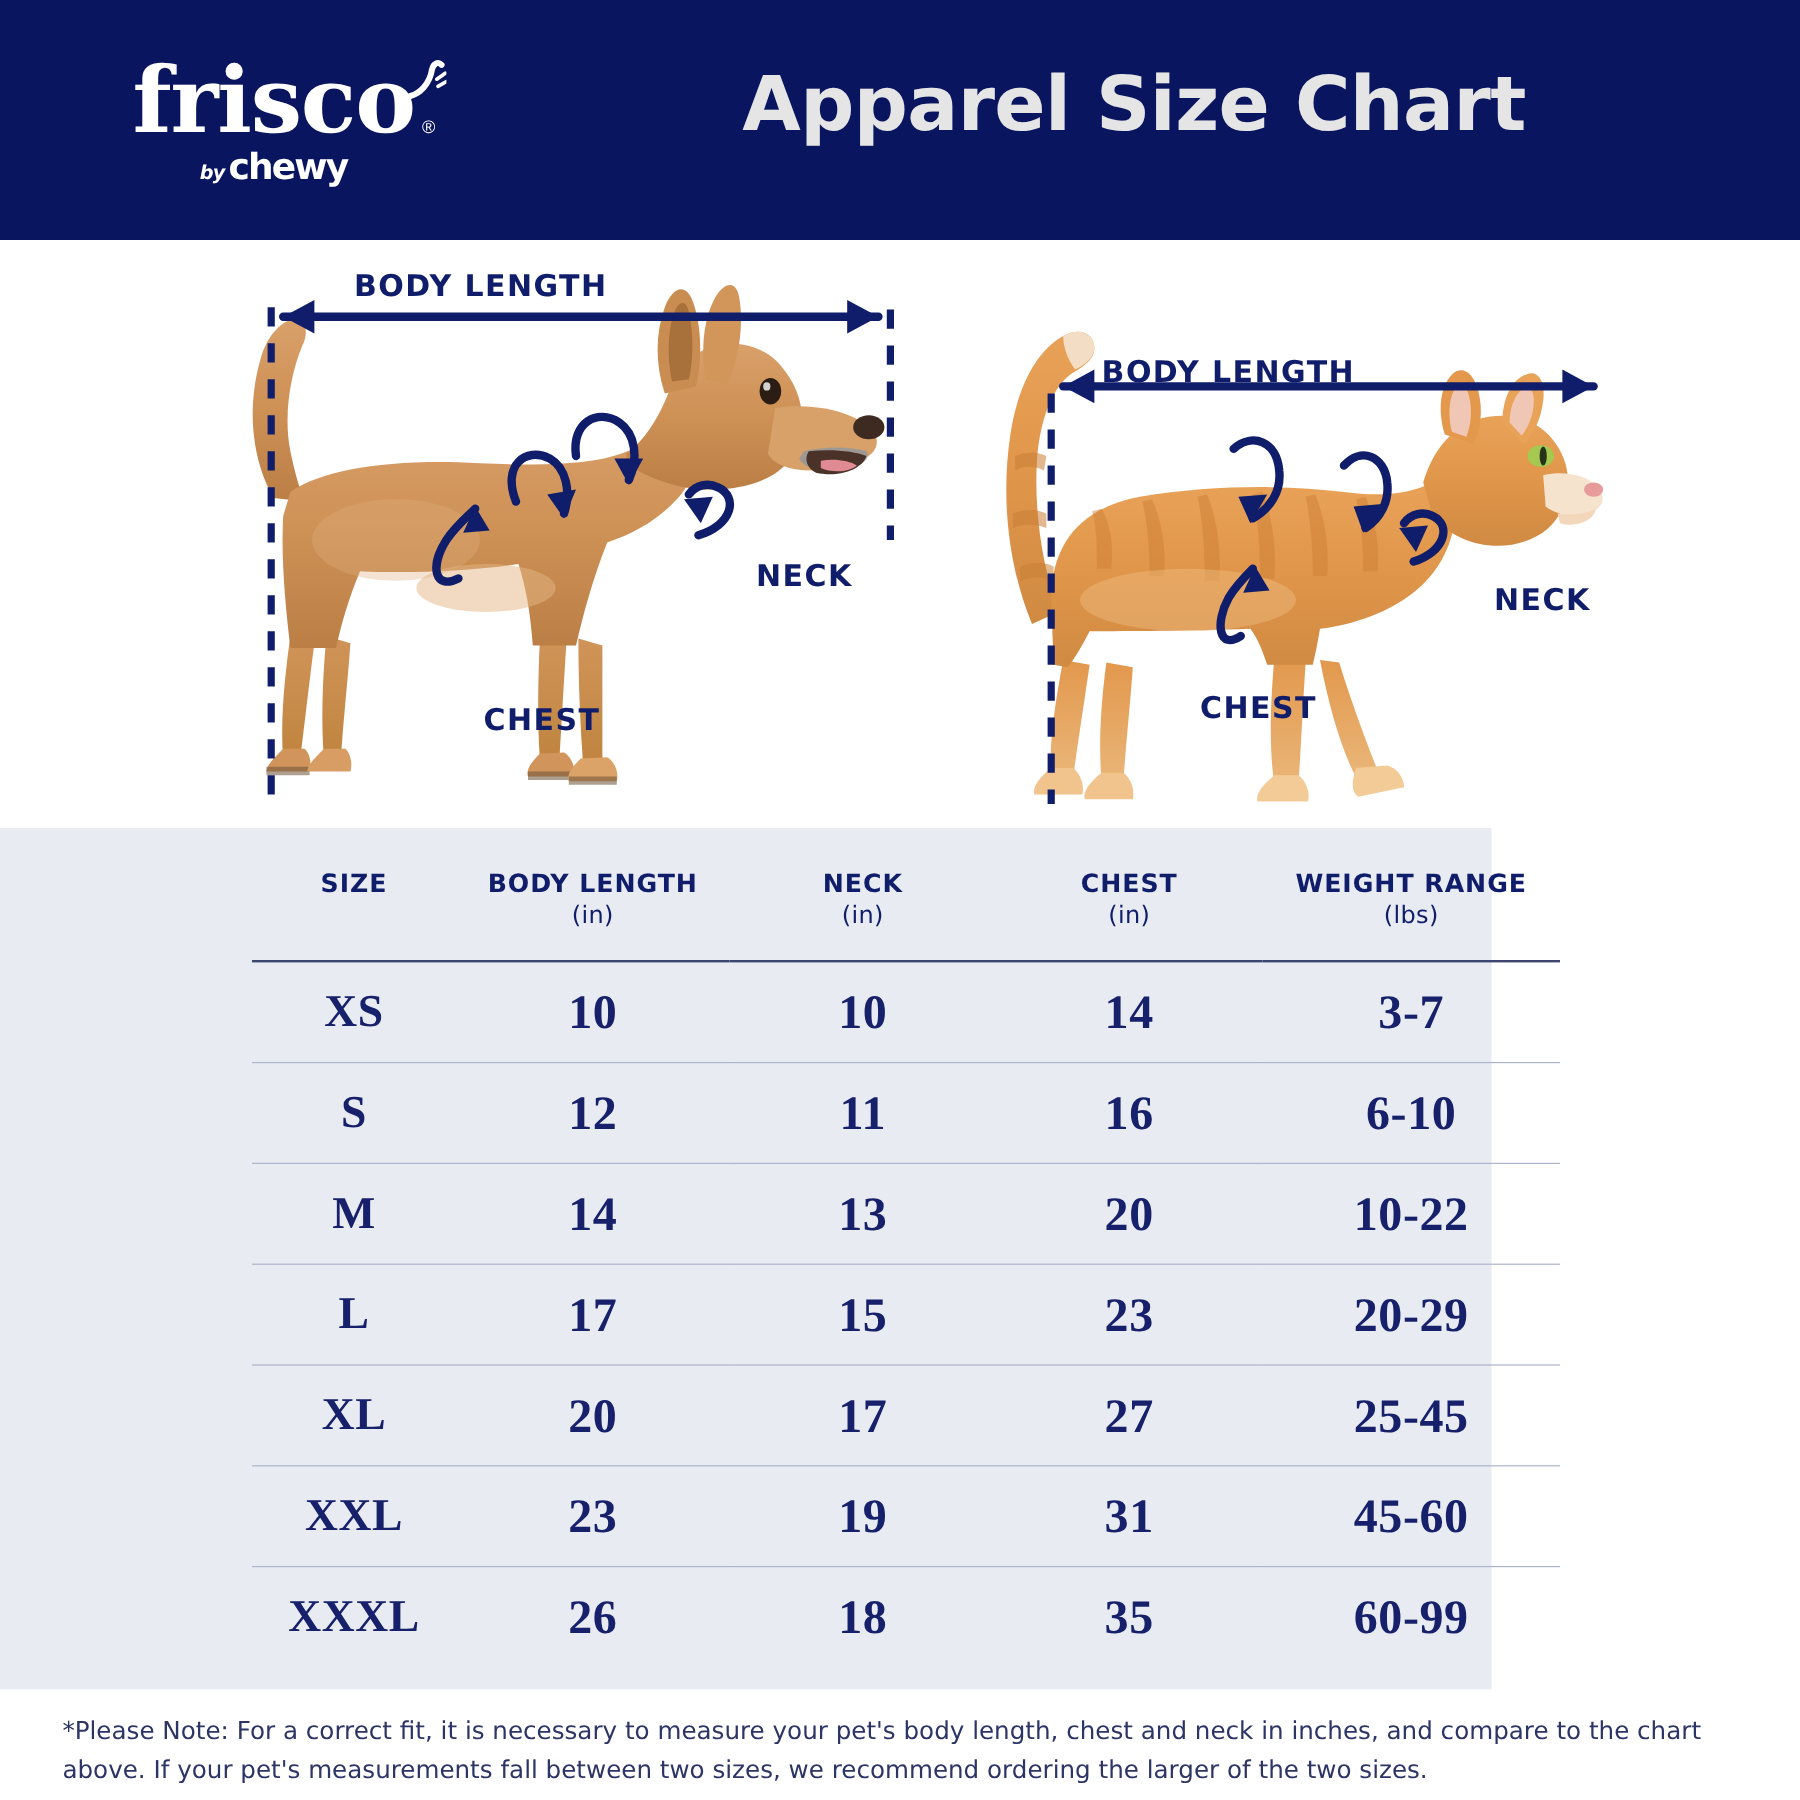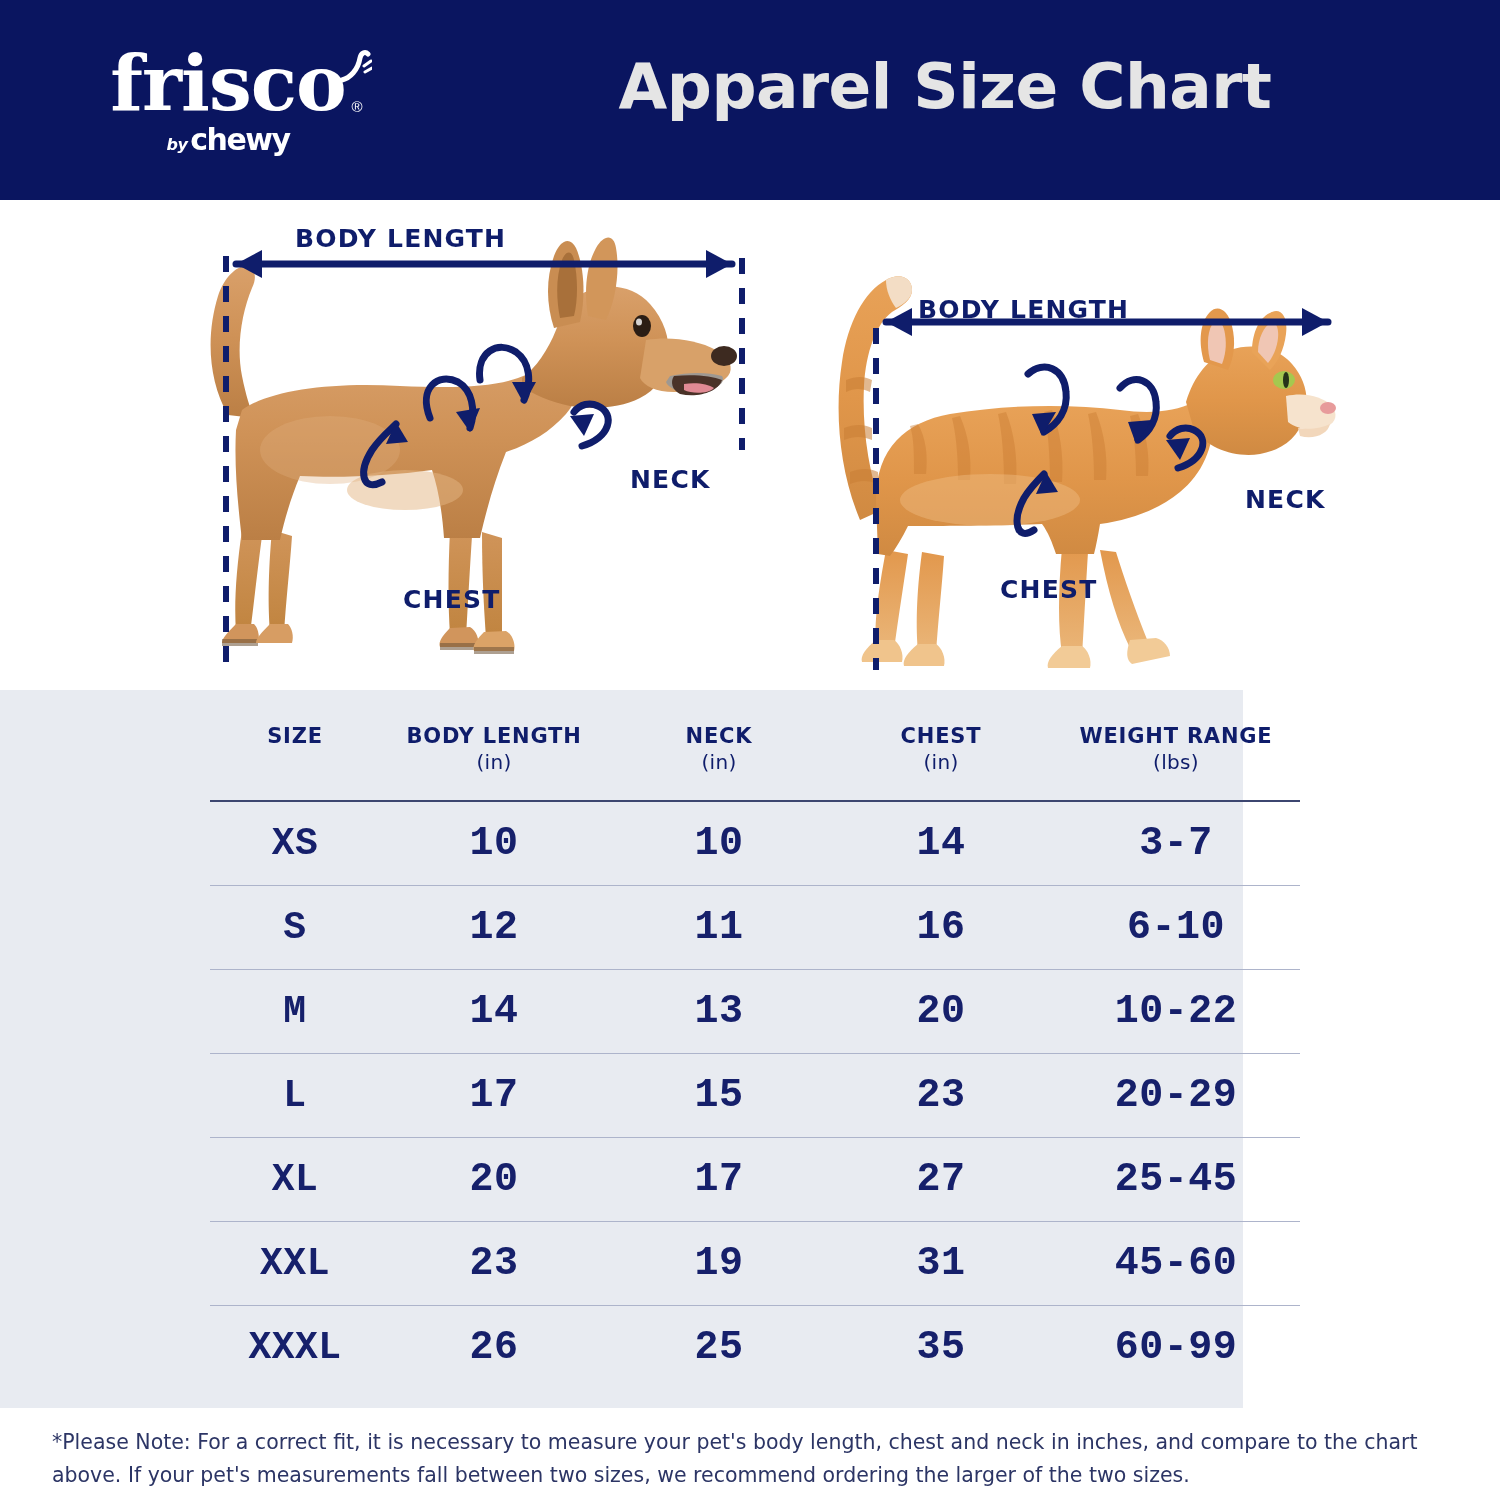--- a/index.html
+++ b/index.html
@@ -150,21 +150,21 @@
   }
   .size-table th .unit {
     display: block;
     font-weight: 400;
     font-size: 20px;
     letter-spacing: 0.3px;
   }
 
   .size-table td {
     color: #16206b;
-    font-family: Liberation Mono, monospace;
+    font-family: Liberation Serif, serif;
     font-weight: 700;
     text-align: center;
     height: 84px;
     border-bottom: 1.5px solid #adb4cb;
     letter-spacing: 0.5px;
   }
   .size-table tbody tr:last-child td { border-bottom: none; }
   .size-table td.sz  { font-size: 38px; }
   .size-table td.val { font-size: 40px; }
 
@@ -480,21 +480,21 @@
         <tr>
           <td class="sz">XXL</td>
           <td class="val">23</td>
           <td class="val">19</td>
           <td class="val">31</td>
           <td class="val">45-60</td>
         </tr>
         <tr>
           <td class="sz">XXXL</td>
           <td class="val">26</td>
-          <td class="val">25</td>
+          <td class="val">18</td>
           <td class="val">35</td>
           <td class="val">60-99</td>
         </tr>
       </tbody>
     </table>
   </div>
 
   <div class="footer-note">
     <p>*Please Note: For a correct fit, it is necessary to measure your pet's body length, chest and neck in inches, and compare to the chart above. If your pet's measurements fall between two sizes, we recommend ordering the larger of the two sizes.</p>
   </div>

